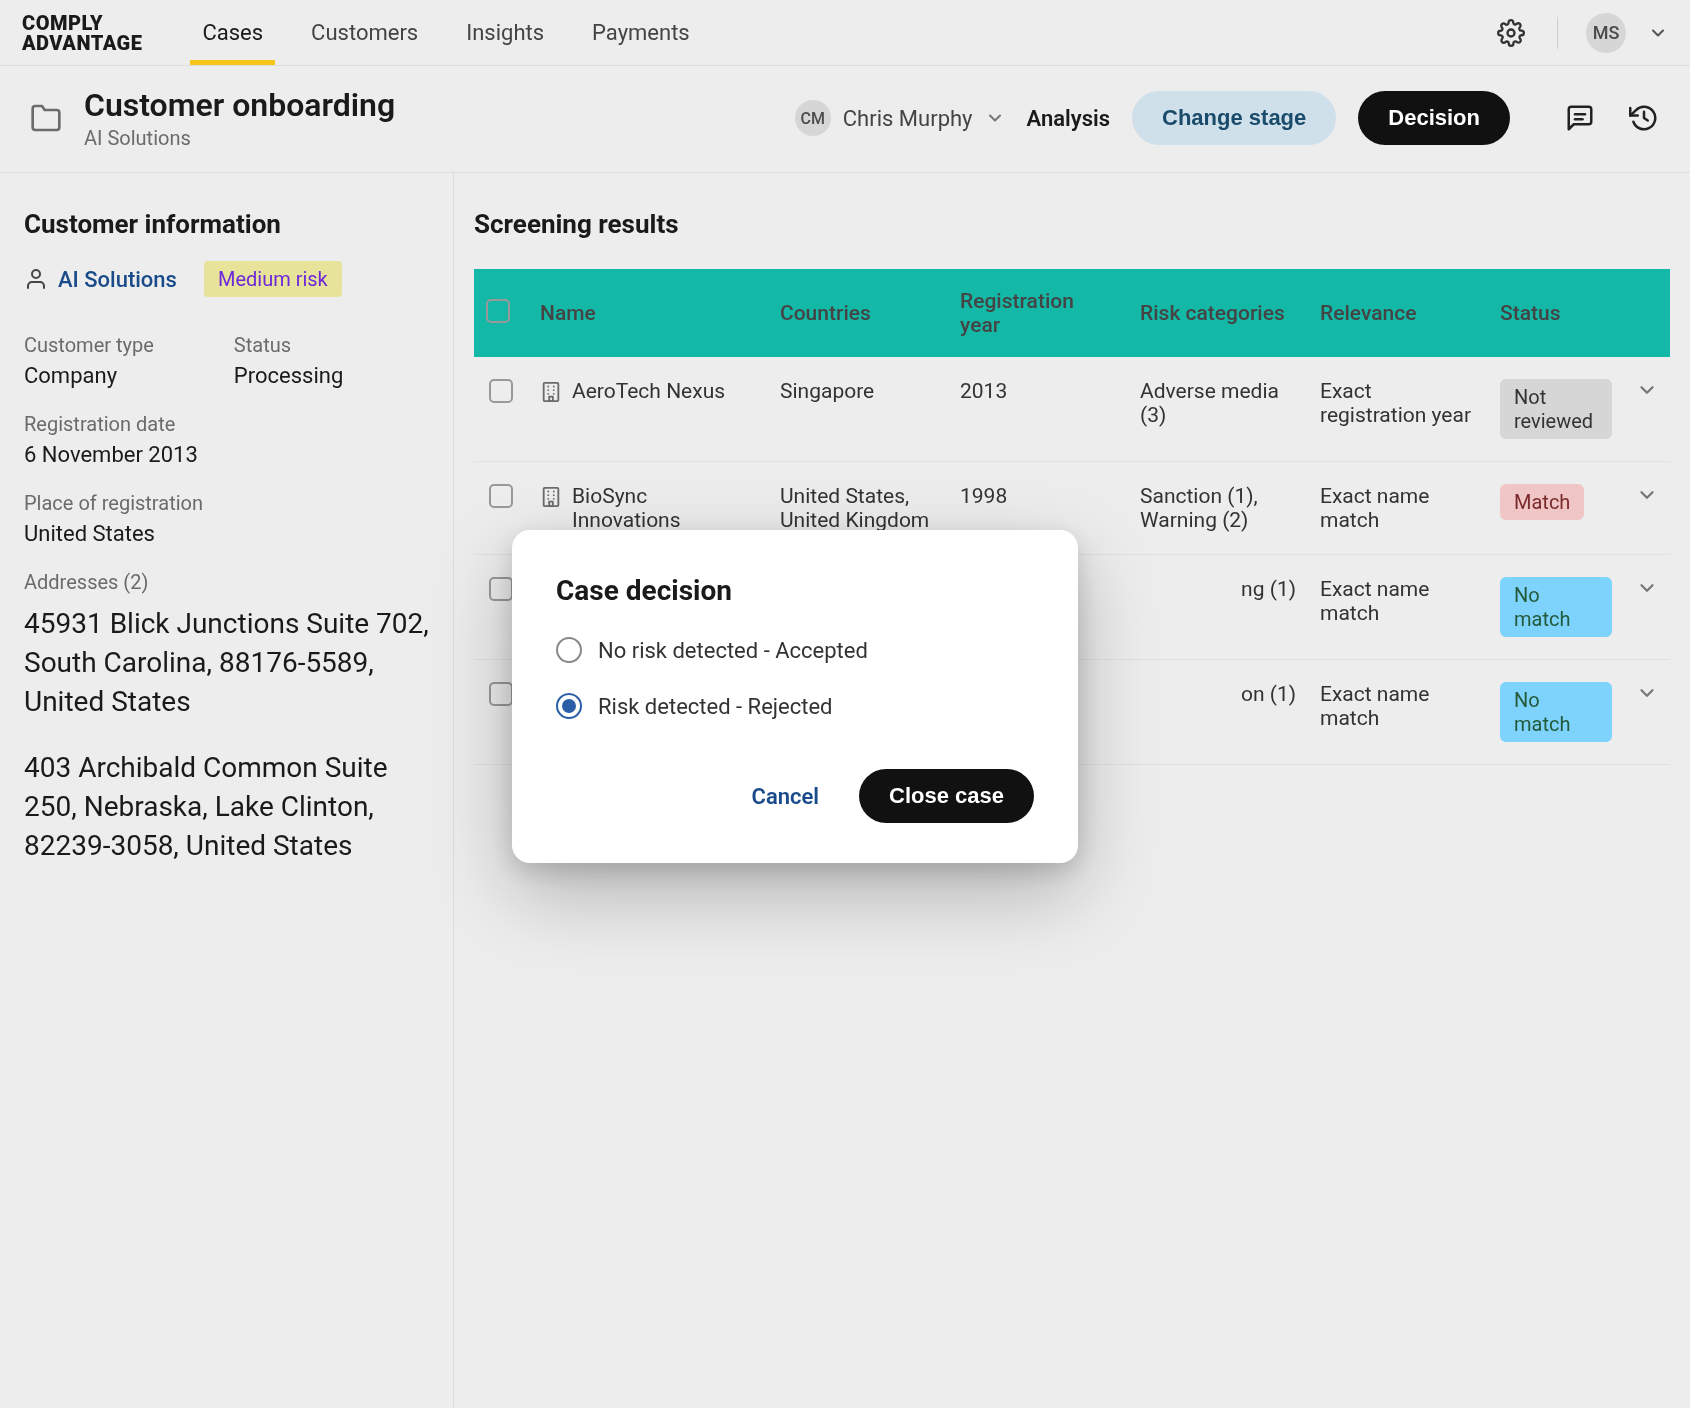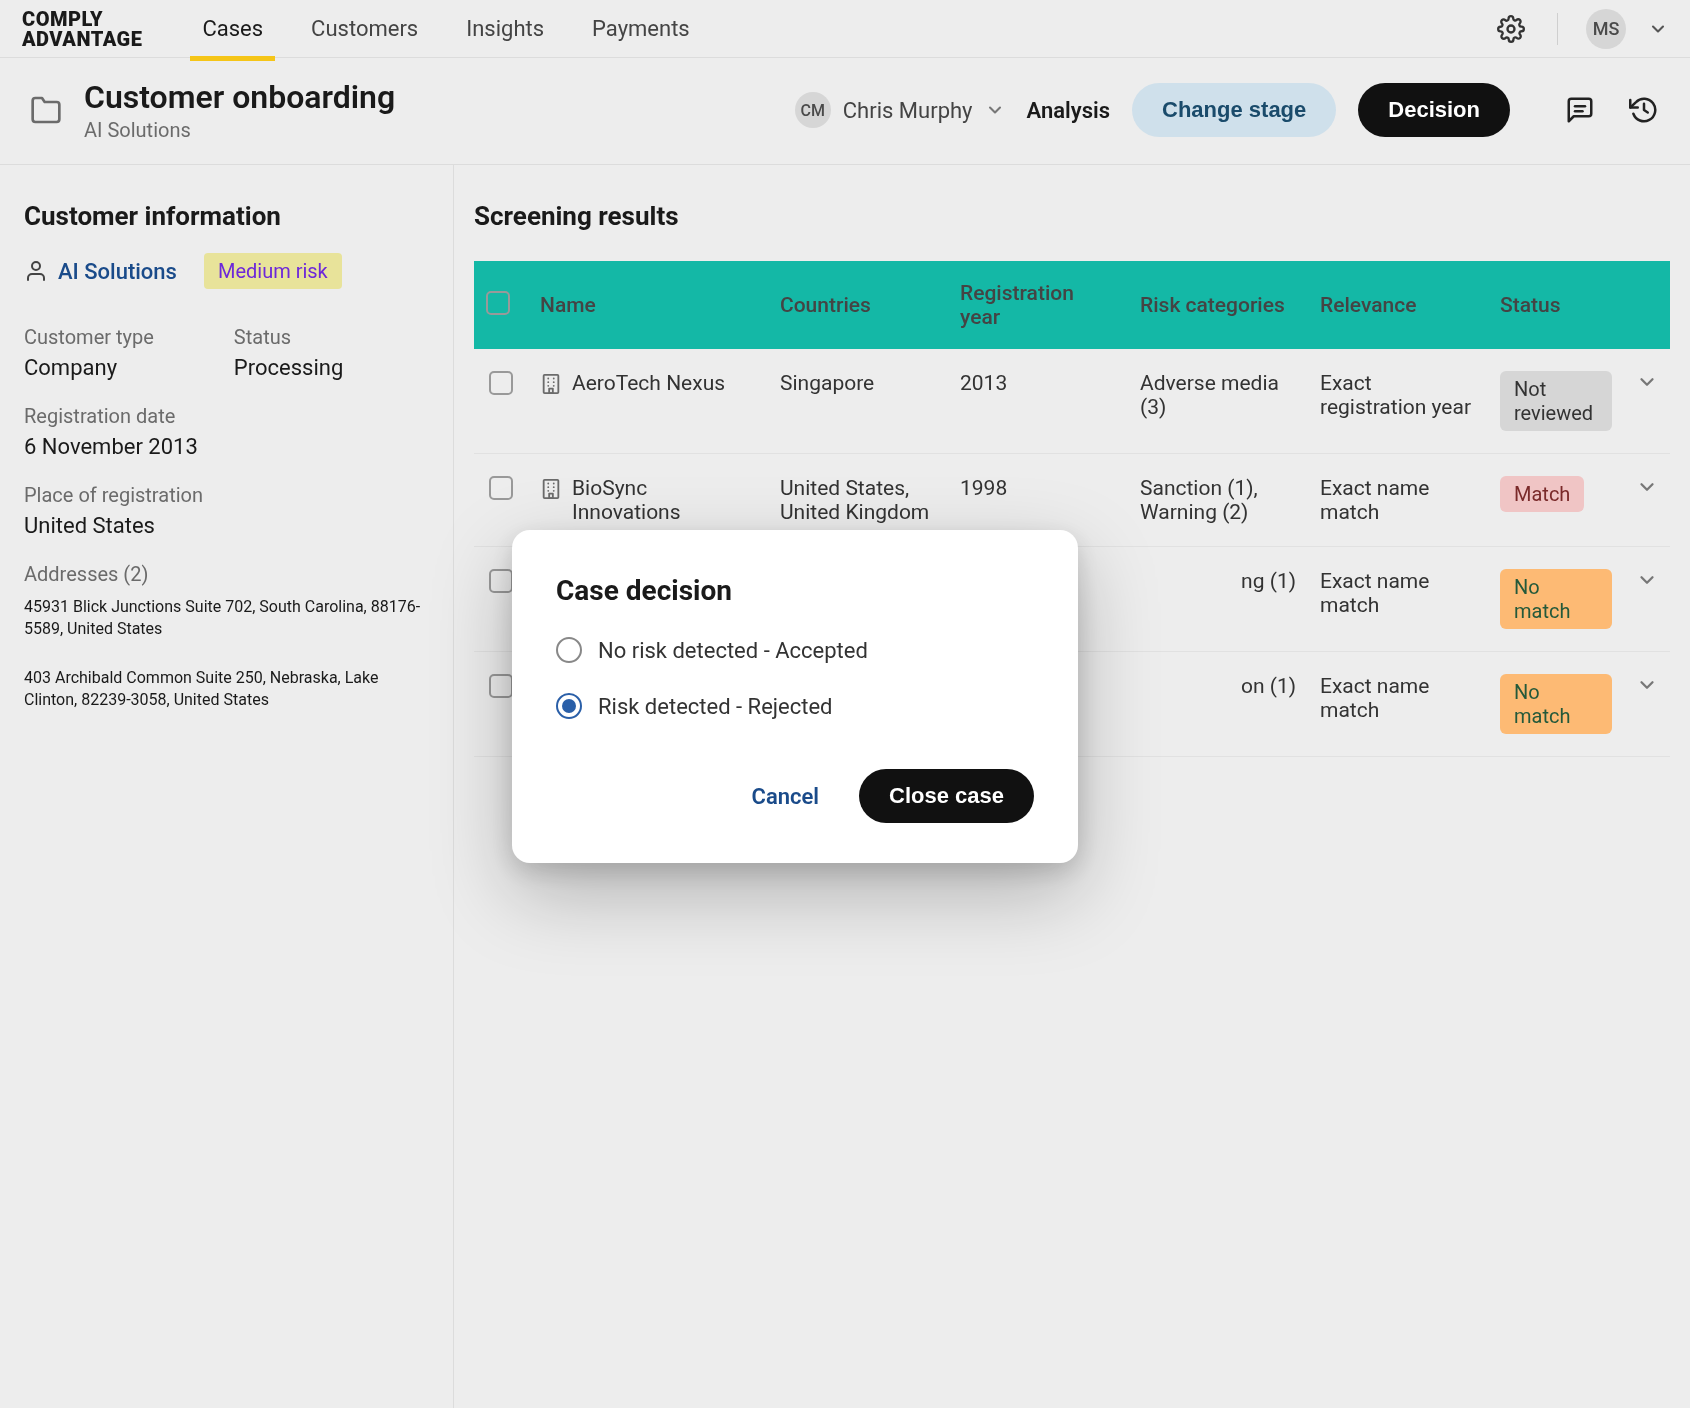--- a/index.html
+++ b/index.html
@@ -14,21 +14,21 @@
       width: 1690px;
       height: 1408px;
       overflow: hidden;
       font-size: 20px;
     }
 
     
     .topnav {
       display: flex;
       align-items: center;
-      height: 58px;
+      height: 66px;
       padding: 0 22px;
       border-bottom: 1px solid #dcdcdc;
       background: #EDEDED;
     }
     .logo {
       font-weight: 900;
       font-size: 20px;
       line-height: 1;
       letter-spacing: 0.5px;
       margin-right: 60px;
@@ -155,21 +155,21 @@
     .info-grid {
       display:flex;
       gap: 80px;
       margin-top: 36px;
     }
     .info-label { color:#6b6b6b; font-size:20px; }
     .info-value { font-size:22px; margin-top: 6px; }
     .info-block { margin-top: 24px; }
 
     .addresses-heading { color:#6b6b6b; font-size:20px; margin-top:24px; }
-    .address { font-size:16px; margin-top:10px; line-height:1.4; }
+    .address { font-size:28px; margin-top:10px; line-height:1.4; }
 
     
     .content h2 { font-size: 26px; font-weight: 700; }
     .table {
       width: 100%;
       margin-top: 30px;
       border-collapse: collapse;
     }
     .table thead tr {
       background: #14b8a6;
@@ -200,21 +200,21 @@
     .building-icon { color:#6b6b6b; flex-shrink:0; margin-top:2px; }
 
     .status-pill {
       display:inline-block;
       padding: 6px 14px;
       border-radius: 6px;
       font-size: 20px;
     }
     .pill-gray { background:#D6D6D6; color:#333; }
     .pill-red { background:#F0C5C5; color:#7a2a2a; }
-    .pill-green { background:#fdba74; color:#24593a; }
+    .pill-green { background:#7dd3fc; color:#24593a; }
 
     .chevron-cell { width:40px; text-align:right; color:#6b6b6b; cursor:pointer;}
     .dialog {
       position: fixed;
       left: 512px;
       top: 530px;
       width: 566px;
       background: #fff;
       border-radius: 18px;
       box-shadow: 0 30px 80px rgba(0,0,0,0.25), 0 8px 24px rgba(0,0,0,0.15);

